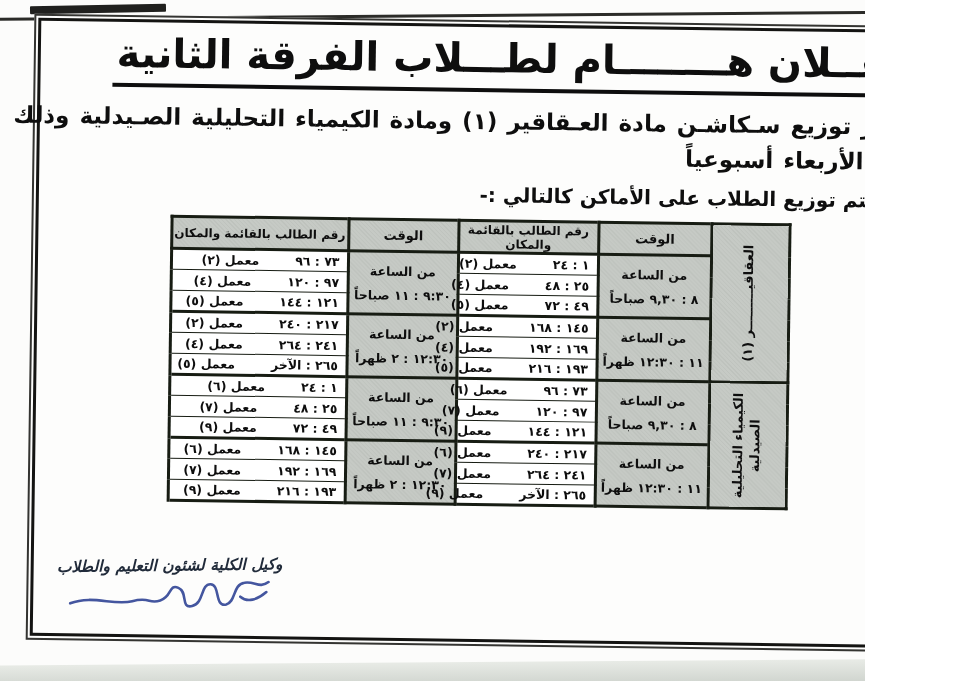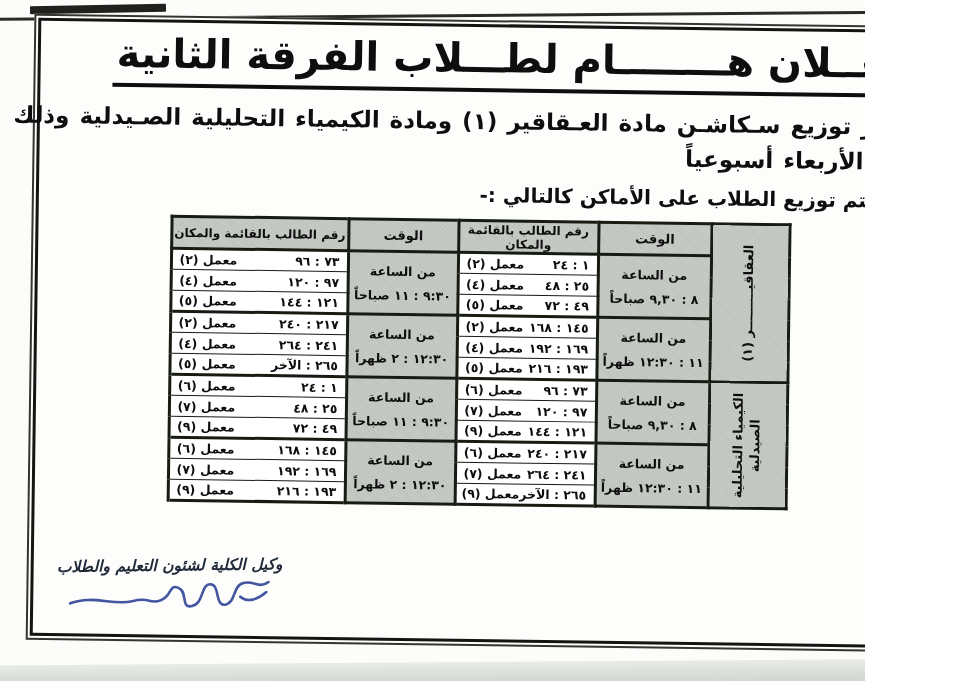--- a/index.html
+++ b/index.html
@@ -35,21 +35,21 @@
   .sched th.time-h{font-size:13px;}
   td.time,td.subj{background:#c6cac5;text-align:center;font-weight:bold;
     background-image:repeating-linear-gradient(45deg,rgba(40,50,40,0.05) 0 1px,transparent 1px 3px);}
   td.time{font-size:12.5px;vertical-align:middle;}
   .tflex{display:flex;flex-direction:column;justify-content:center;align-items:center;gap:9px;min-height:60px;}
   td.room{background:#ffffff;font-weight:bold;font-size:12.5px;height:21px;
     border-top-width:1px;border-bottom-width:1px;}
   tr.gtop td{border-top-width:3px;}
   tr.hdr th{border-bottom-width:3px;}
   .rr{display:flex;justify-content:space-between;align-items:center;padding:0 7px;}
-  .rng,.lab{white-space:nowrap;}
+  .rng,.lab{white-space:nowrap;margin-left:36px;}
   td.subj{position:relative;}
   .vwrap{position:absolute;left:0;top:0;right:0;bottom:0;display:flex;align-items:center;justify-content:center;}
   .vert{transform:rotate(-90deg);white-space:nowrap;font-size:13px;font-weight:bold;line-height:1.3;text-align:center;}
   
   .sig{position:absolute;left:14px;top:534px;width:244px;text-align:center;color:#1b2433;}
   .sig-title{font-size:15.5px;font-weight:bold;font-style:italic;transform:rotate(-1.5deg);color:#212b3a;}
   .sig-scribble{display:block;margin:-3px auto -9px;}
   .sig-name{font-size:15px;font-weight:bold;font-style:italic;transform:rotate(-0.8deg);color:#16202e;}
 </style>
 </head>

